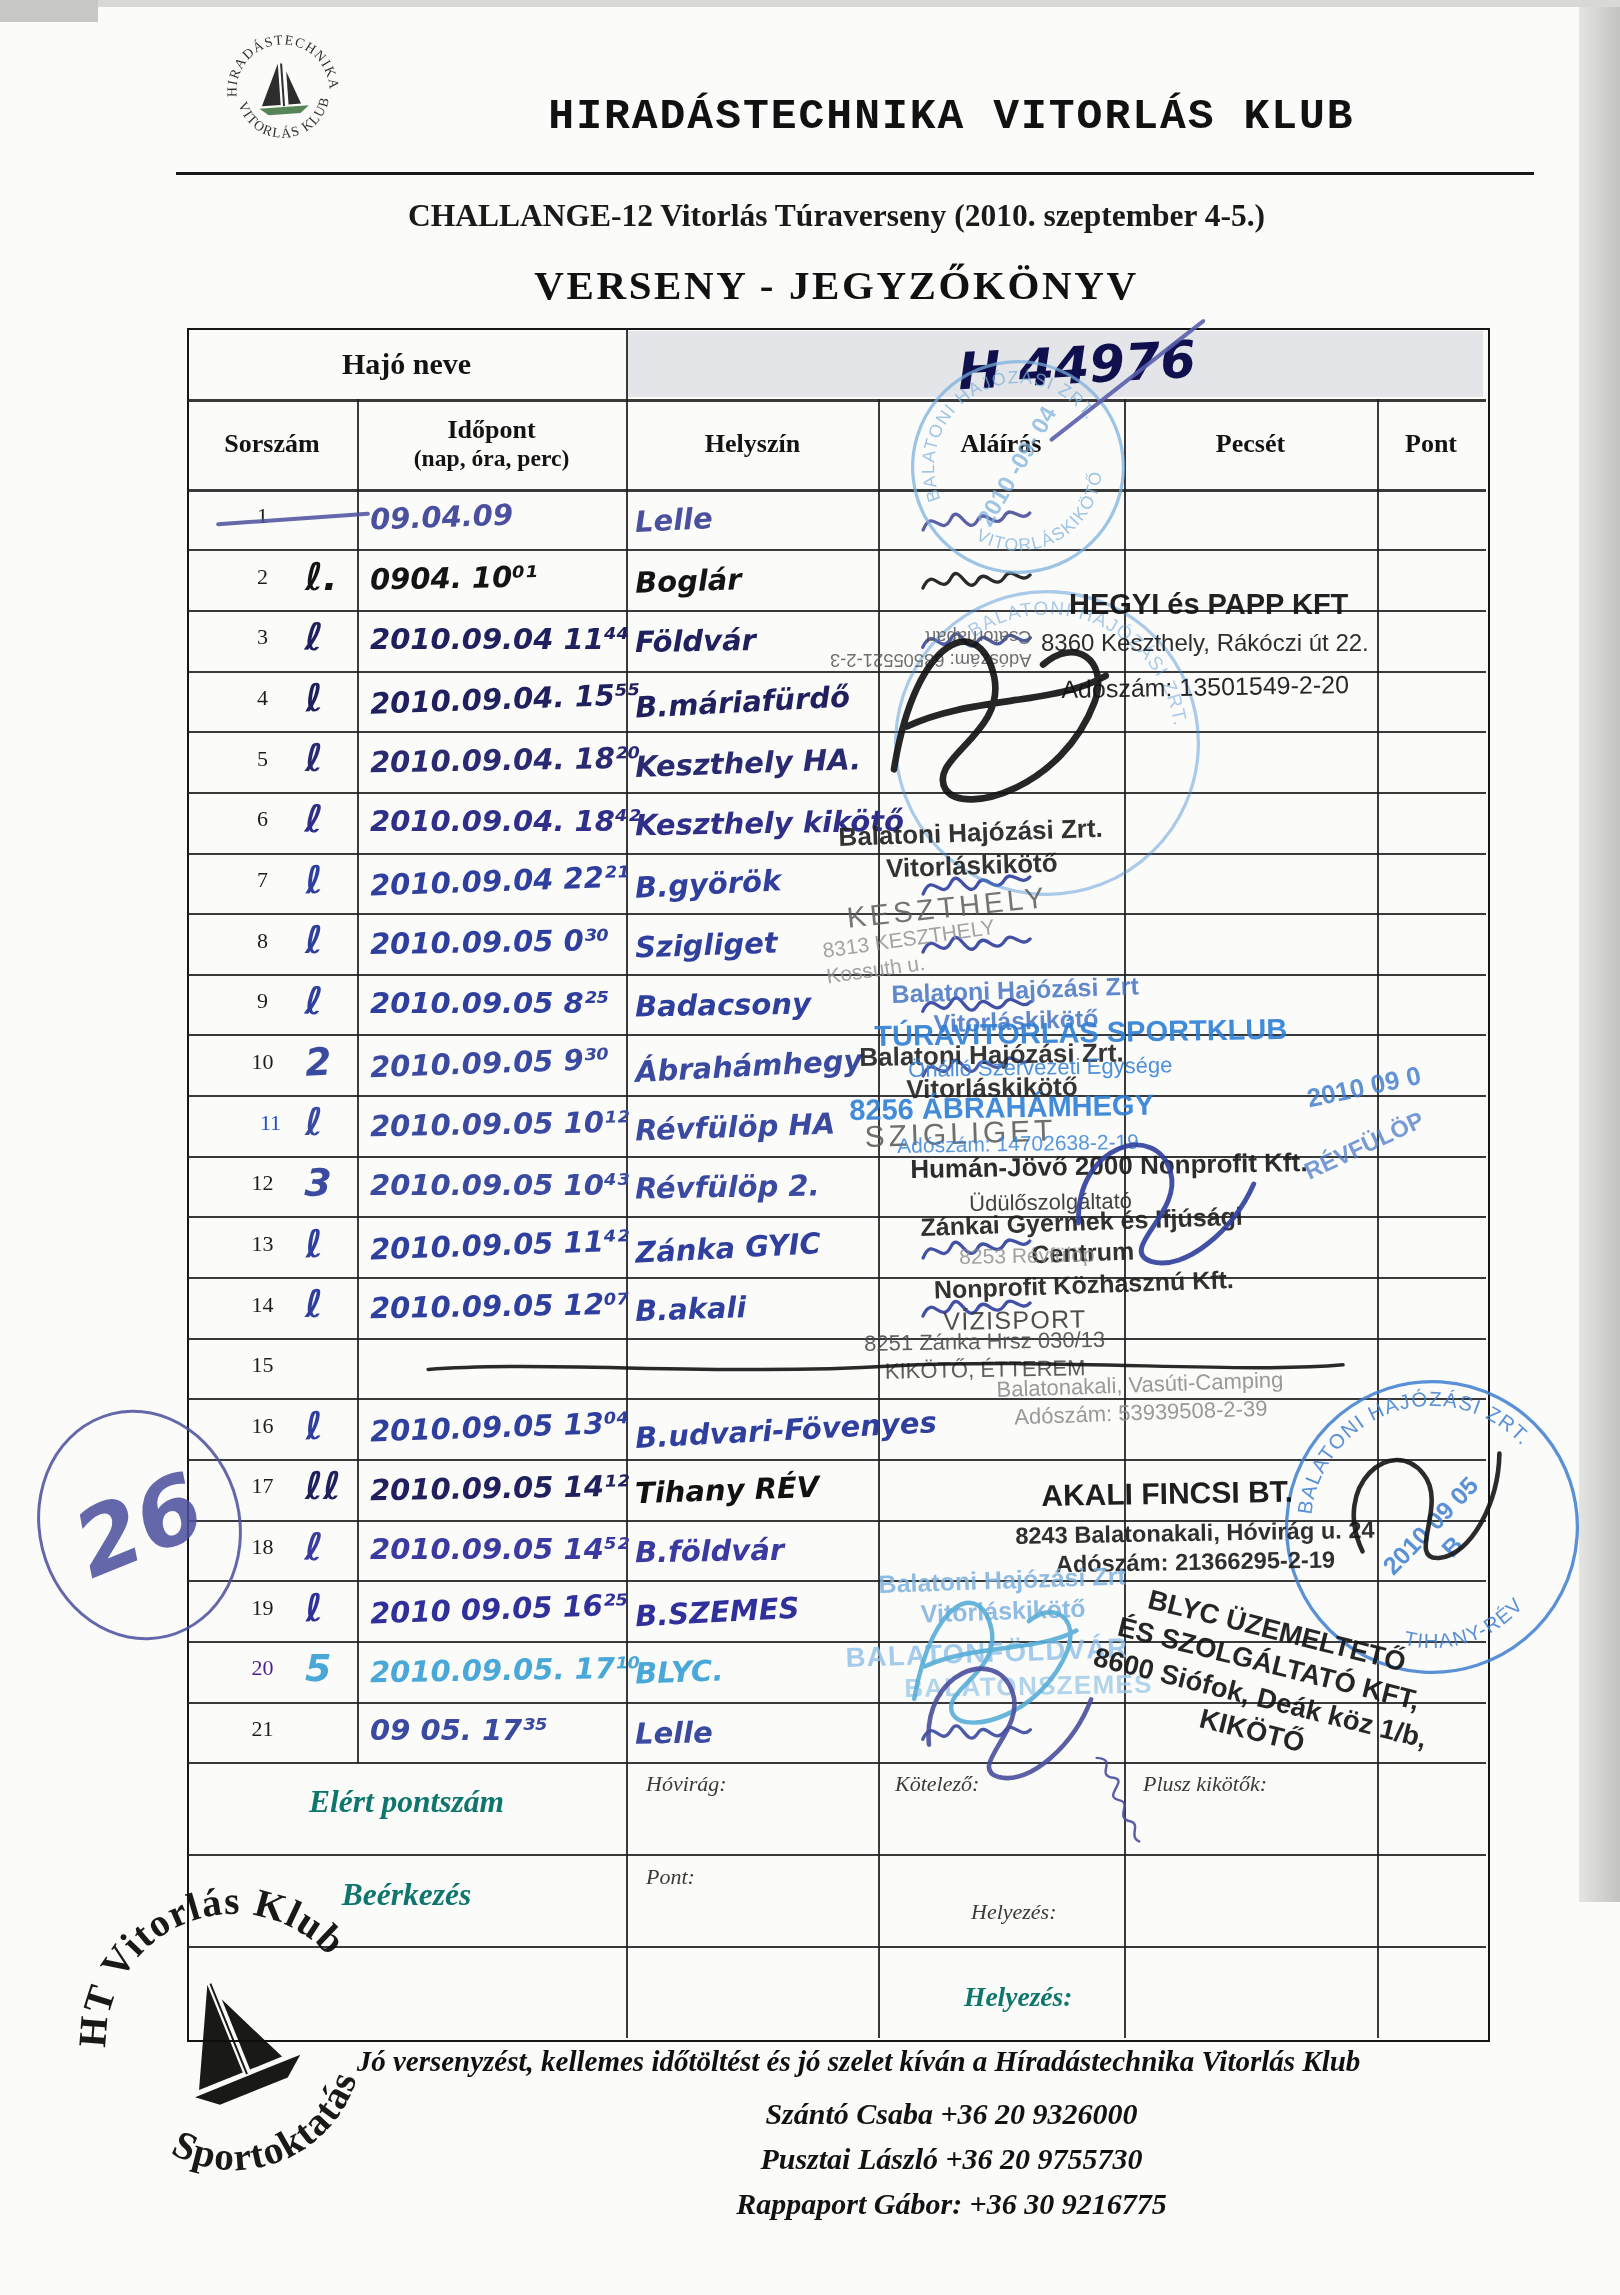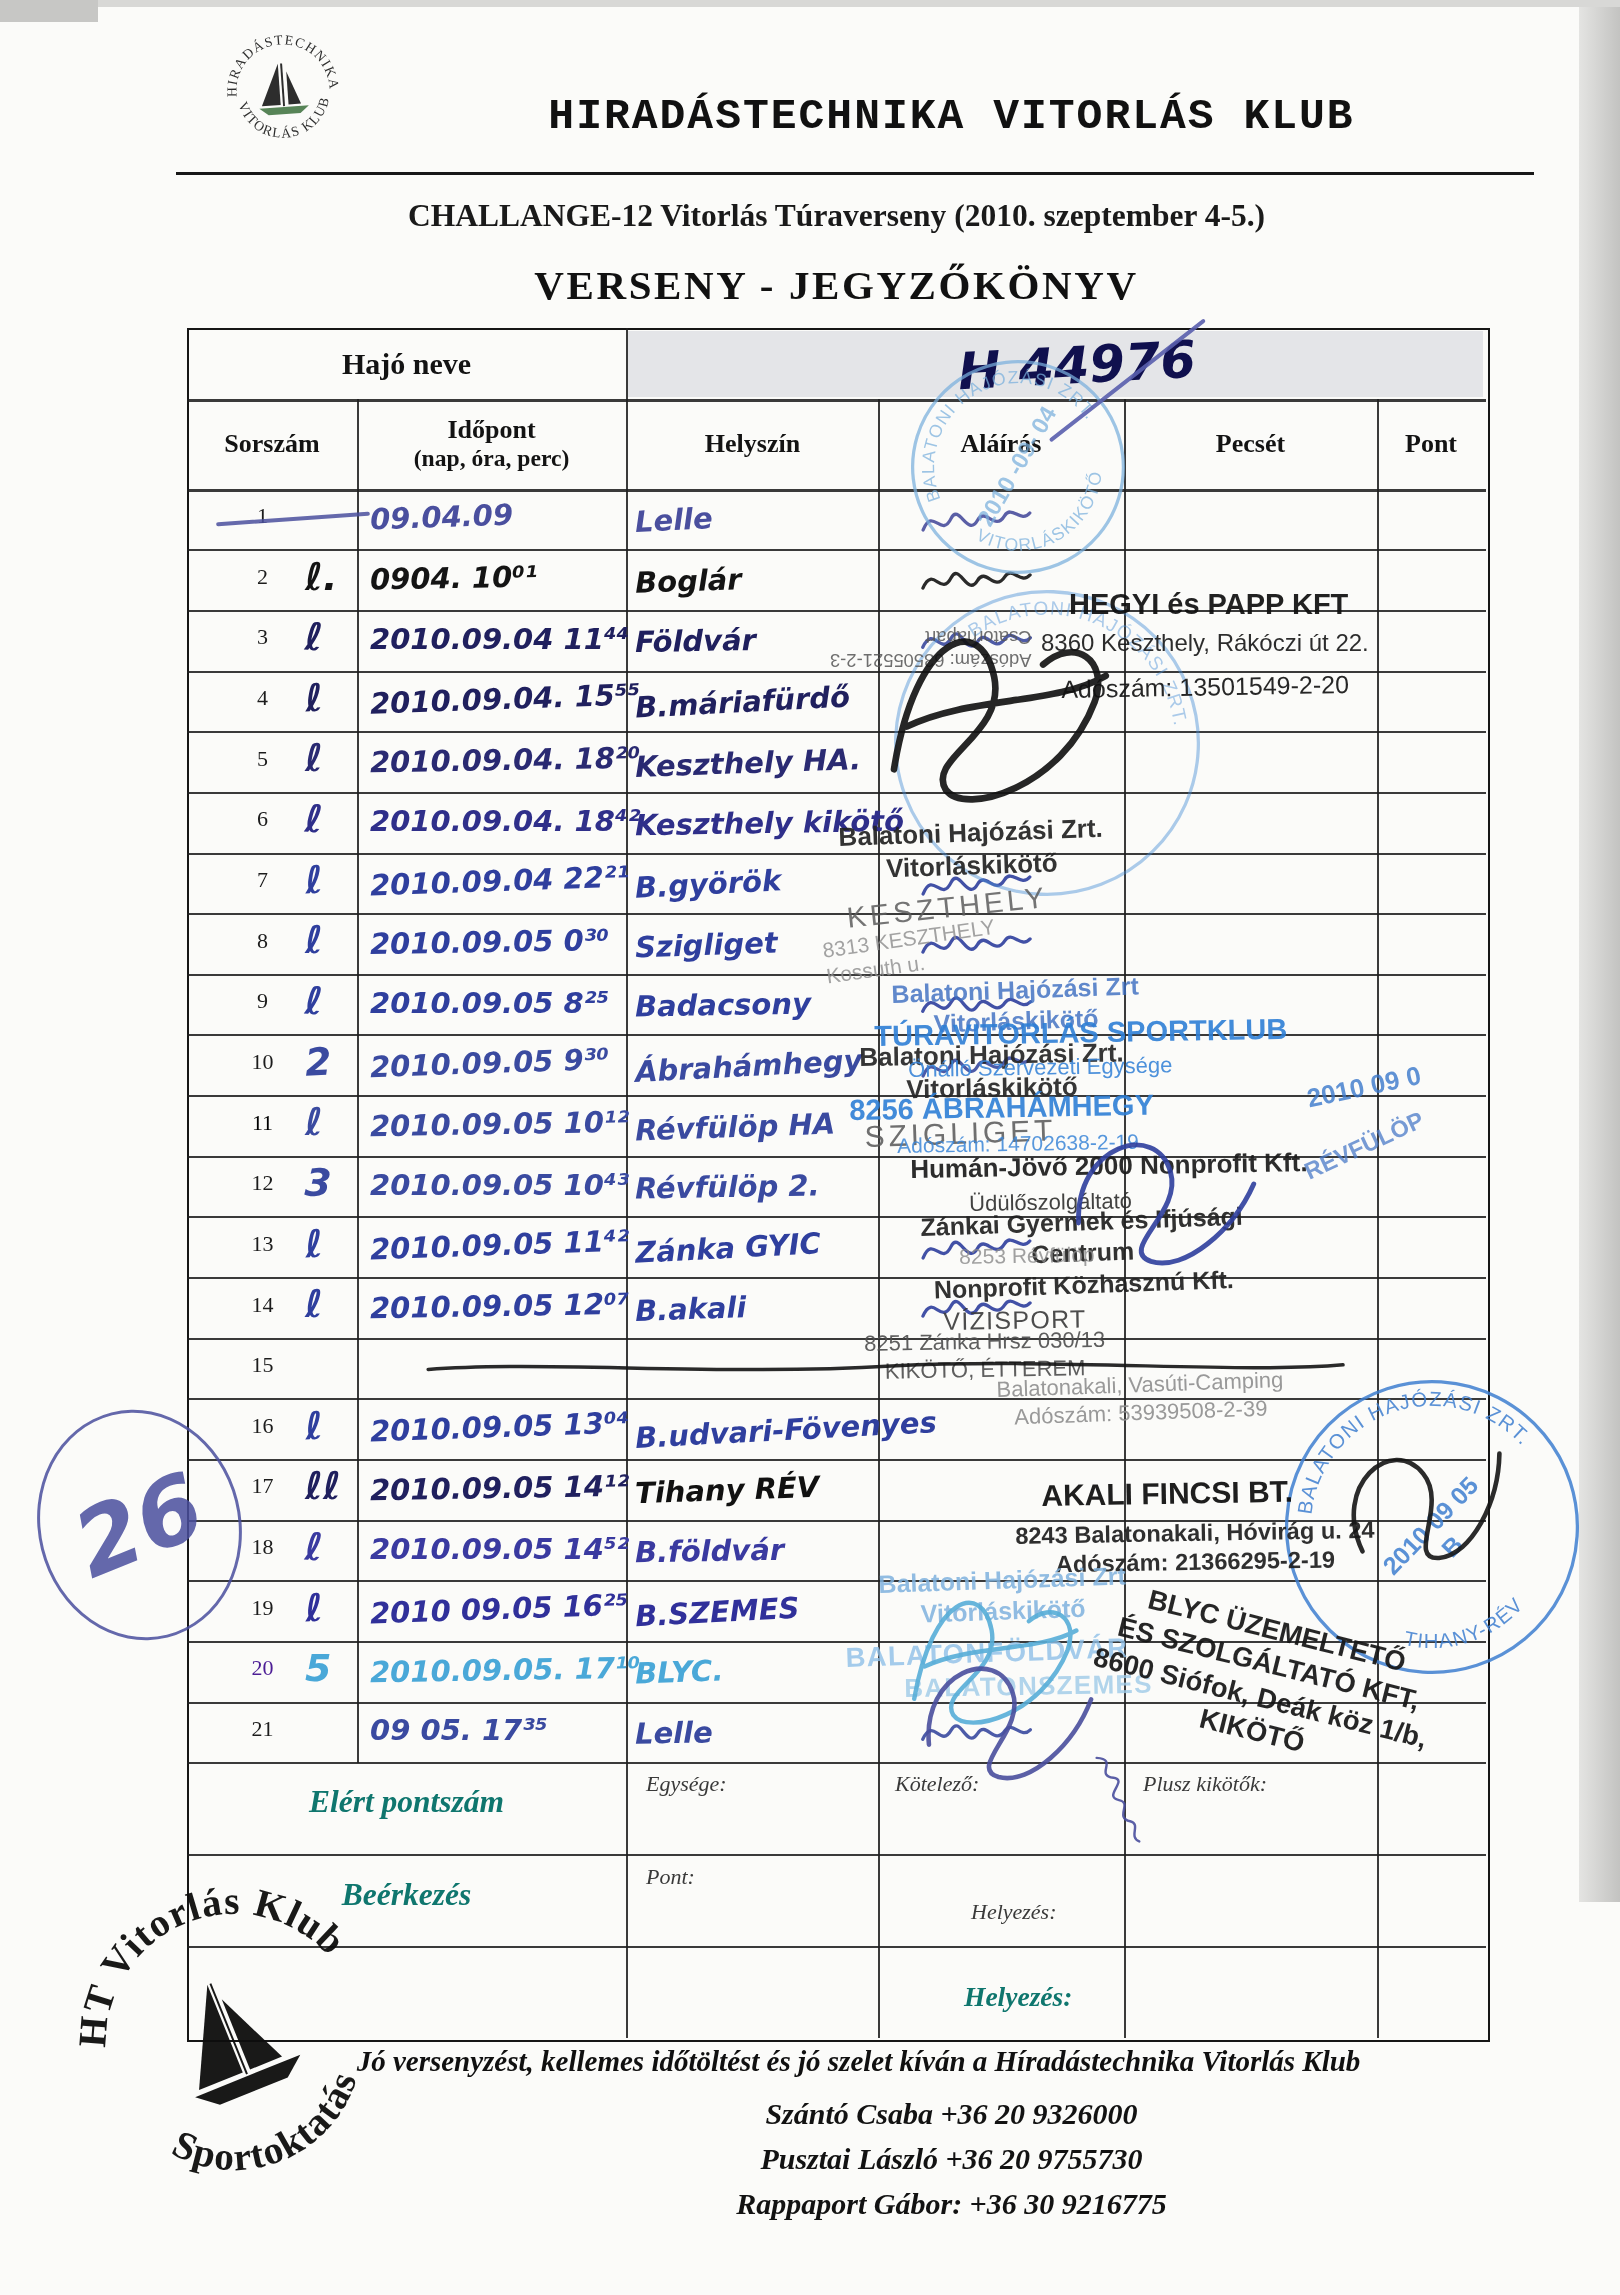--- a/index.html
+++ b/index.html
@@ -158,21 +158,21 @@
       <div class="abs" style="left: 891px; top: 983px; opacity: 0.9; transform: rotate(2deg);"><svg viewBox="0 0 240 100" width="171" height="47" style="overflow:visible">
    <path d="M6,64 C28,14 44,84 66,42 C84,8 100,84 122,48 C140,18 158,74 180,40 C196,16 214,58 234,36" fill="none" stroke="#2f3f9e" stroke-width="7" stroke-linecap="round" stroke-linejoin="round"></path>
         </svg></div>
       <div class="abs" style="left: 210px; top: 1049px; width: 105px; text-align: center; font-size: 22px; color: rgb(28, 28, 28);">10</div>
       <div class="abs hand" style="left: 305px; top: 1040px; font-size: 38px; color: rgb(58, 74, 160); transform: rotate(-3deg);">2</div>
       <div class="abs hand" style="left: 370px; top: 1046px; font-size: 29px; color: rgb(58, 74, 160); transform: rotate(-2deg);">2010.09.05 9³⁰</div>
       <div class="abs hand" style="left: 635px; top: 1049px; font-size: 29px; color: rgb(58, 74, 160); transform: rotate(-3deg);">Ábrahámhegy</div>
       <div class="abs" style="left: 891px; top: 1044px; opacity: 0.9; transform: rotate(-2deg);"><svg viewBox="0 0 240 100" width="171" height="47" style="overflow:visible">
    <path d="M6,64 C28,14 44,84 66,42 C84,8 100,84 122,48 C140,18 158,74 180,40 C196,16 214,58 234,36" fill="none" stroke="#3a4aa0" stroke-width="7" stroke-linecap="round" stroke-linejoin="round"></path>
         </svg></div>
-      <div class="abs" style="left: 210px; top: 1110px; width: 105px; text-align: center; font-size: 22px; color: #000000;">11</div>
+      <div class="abs" style="left: 218px; top: 1110px; width: 105px; text-align: center; font-size: 22px; color: #1d4ed8;">11</div>
       <div class="abs hand" style="left: 305px; top: 1100px; font-size: 38px; color: rgb(58, 74, 160); transform: rotate(0deg);">ℓ</div>
       <div class="abs hand" style="left: 370px; top: 1107px; font-size: 29px; color: rgb(58, 74, 160); transform: rotate(-1deg);">2010.09.05 10¹²</div>
       <div class="abs hand" style="left: 635px; top: 1110px; font-size: 29px; color: rgb(58, 74, 160); transform: rotate(-2deg);">Révfülöp HA</div>
       <div class="abs" style="left: 210px; top: 1170px; width: 105px; text-align: center; font-size: 22px; color: rgb(28, 28, 28);">12</div>
       <div class="abs hand" style="left: 305px; top: 1161px; font-size: 38px; color: rgb(58, 74, 160); transform: rotate(3deg);">3</div>
       <div class="abs hand" style="left: 370px; top: 1168px; font-size: 29px; color: rgb(58, 74, 160); transform: rotate(0deg);">2010.09.05 10⁴³</div>
       <div class="abs hand" style="left: 635px; top: 1170px; font-size: 29px; color: rgb(58, 74, 160); transform: rotate(-1deg);">Révfülöp 2.</div>
       <div class="abs" style="left: 210px; top: 1231px; width: 105px; text-align: center; font-size: 22px; color: rgb(28, 28, 28);">13</div>
       <div class="abs hand" style="left: 305px; top: 1222px; font-size: 38px; color: rgb(47, 63, 158); transform: rotate(-3deg);">ℓ</div>
       <div class="abs hand" style="left: 370px; top: 1228px; font-size: 29px; color: rgb(47, 63, 158); transform: rotate(-2deg);">2010.09.05 11⁴²</div>
@@ -210,21 +210,21 @@
       <div class="abs hand" style="left: 635px; top: 1655px; font-size: 29px; color: rgb(74, 168, 216); transform: rotate(-2deg);">BLYC.</div>
       <div class="abs" style="left: 210px; top: 1716px; width: 105px; text-align: center; font-size: 22px; color: rgb(28, 28, 28);">21</div>
       <div class="abs hand" style="left: 370px; top: 1713px; font-size: 29px; color: rgb(58, 74, 160); transform: rotate(0deg);">09 05. 17³⁵</div>
       <div class="abs hand" style="left: 635px; top: 1716px; font-size: 29px; color: rgb(58, 74, 160); transform: rotate(-1deg);">Lelle</div>
       <div class="abs" style="left: 891px; top: 1711px; opacity: 0.9; transform: rotate(2deg);"><svg viewBox="0 0 240 100" width="171" height="47" style="overflow:visible">
    <path d="M6,64 C28,14 44,84 66,42 C84,8 100,84 122,48 C140,18 158,74 180,40 C196,16 214,58 234,36" fill="none" stroke="#3a4aa0" stroke-width="7" stroke-linecap="round" stroke-linejoin="round"></path>
         </svg></div>
     </div>
 
   <div class="sum-label" style="left:187px;top:1784px;width:439px;text-align:center;font-size:31.5px;">Elért pontszám</div>
-  <div class="sum-small" style="left:646px;top:1771px;font-size:22px;">Egysége:</div>
+  <div class="sum-small" style="left:646px;top:1771px;font-size:22px;">Hóvirág:</div>
   <div class="sum-small" style="left:895px;top:1771px;font-size:22px;">Kötelező:</div>
   <div class="sum-small" style="left:1143px;top:1771px;font-size:22px;">Plusz kikötők:</div>
   <div class="sum-label" style="left:187px;top:1877px;width:439px;text-align:center;font-size:31.5px;">Beérkezés</div>
   <div class="sum-small" style="left:646px;top:1864px;font-size:22px;">Pont:</div>
   <div class="sum-small" style="left:971px;top:1899px;font-size:22px;">Helyezés:</div>
   <div class="sum-label" style="left:964px;top:1981px;font-size:27.5px;">Helyezés:</div>
 
   <div class="margin-ellipse">
     <span>26</span>
   </div>

